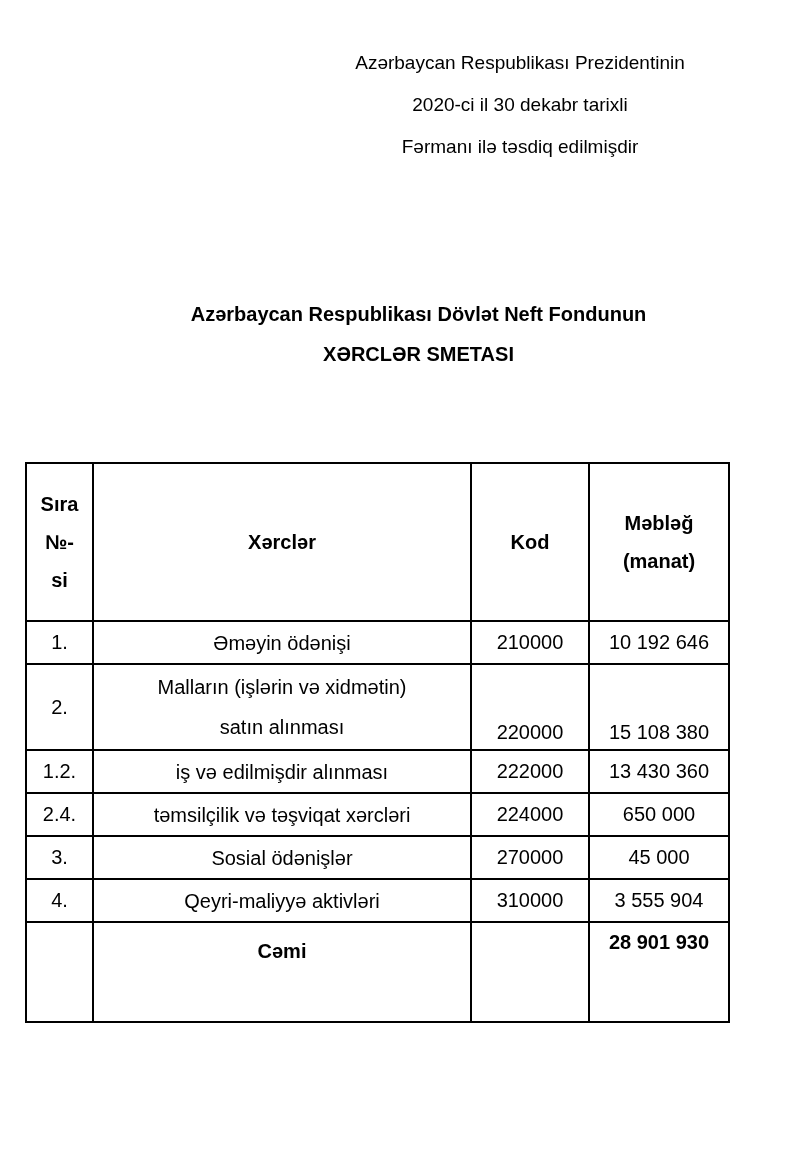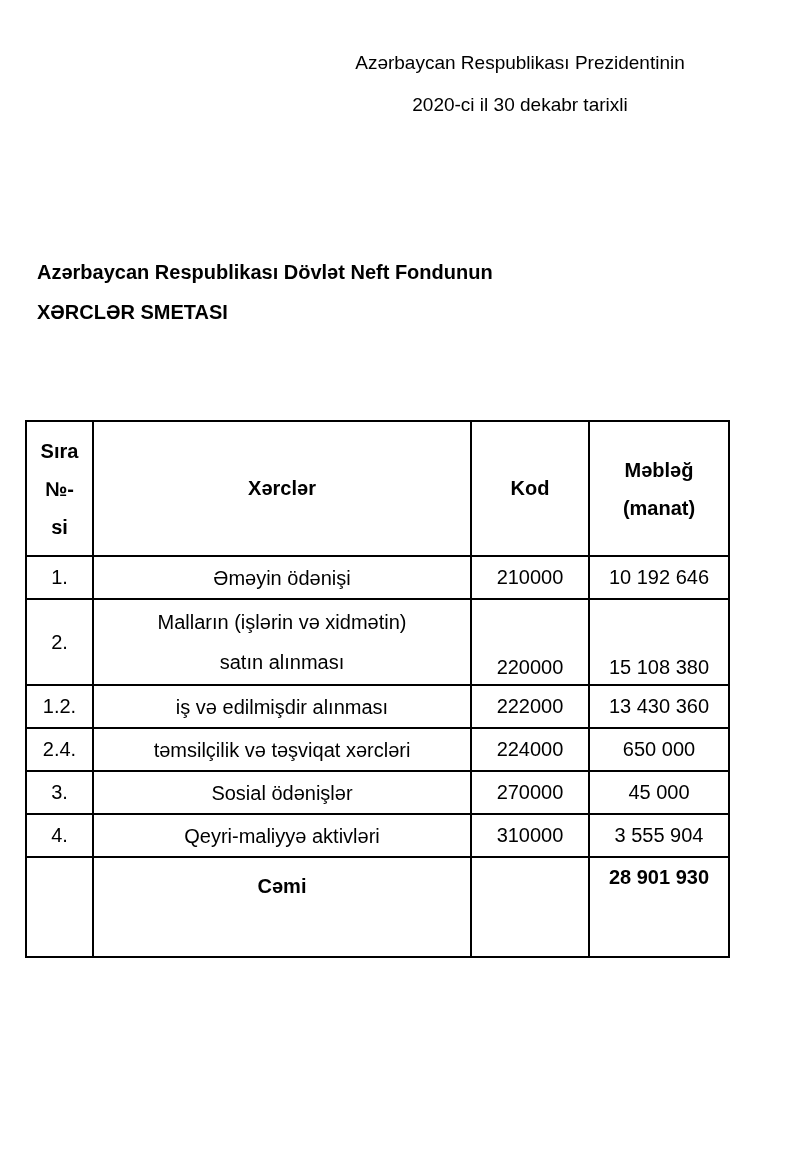--- a/index.html
+++ b/index.html
@@ -21,40 +21,41 @@
     margin: 42px 30px 0 auto;
     width: 500px;
     text-align: center;
     font-size: 19px;
     line-height: 42px;
   }
   .approval div { white-space: nowrap; }
   .doc-title {
     margin-top: 126px;
     padding-left: 37px;
+    text-align: center;
     font-weight: bold;
     font-size: 20px;
     line-height: 40px;
   }
   table.expenses {
     border-collapse: collapse;
     margin: 88px 0 0 25px;
     table-layout: fixed;
     width: 703px;
     font-size: 20px;
   }
   table.expenses th,
   table.expenses td {
     border: 2px solid #000000;
     padding: 0;
     vertical-align: middle;
     text-align: center;
     overflow: hidden;
   }
-  table.expenses thead tr { height: 135px; margin-top: 14px; }
+  table.expenses thead tr { height: 158px; margin-top: 14px; }
   th.num, td.num {
     text-align: left;
     padding-left: 8px;
   }
   th.num {
     white-space: pre-line;
     line-height: 38px;
   }
   th.amount {
     white-space: pre-line;
@@ -80,20 +81,21 @@
   }
 </style>
 </head>
 <body>
 
 <div class="page">
 
   <div class="approval">
     <div>Azərbaycan Respublikası Prezidentinin</div>
     <div>2020-ci il 30 dekabr tarixli</div>
+    <div>Fərmanı ilə təsdiq edilmişdir</div>
   </div>
 
   <div class="doc-title">
     <div>Azərbaycan Respublikası Dövlət Neft Fondunun</div>
     <div>XƏRCLƏR SMETASI</div>
   </div>
 
   <table class="expenses">
     <colgroup>
       <col style="width:67px">

